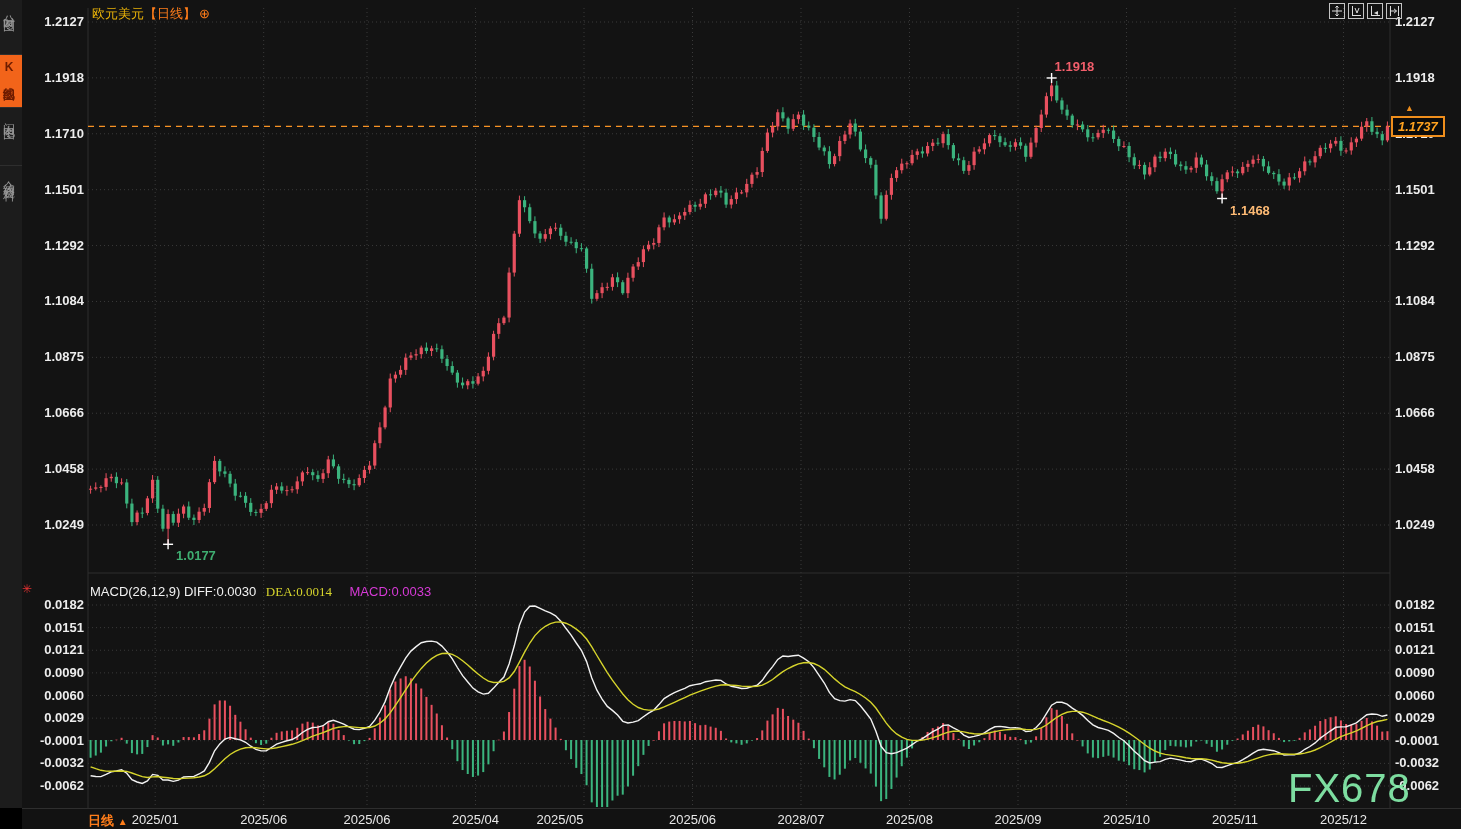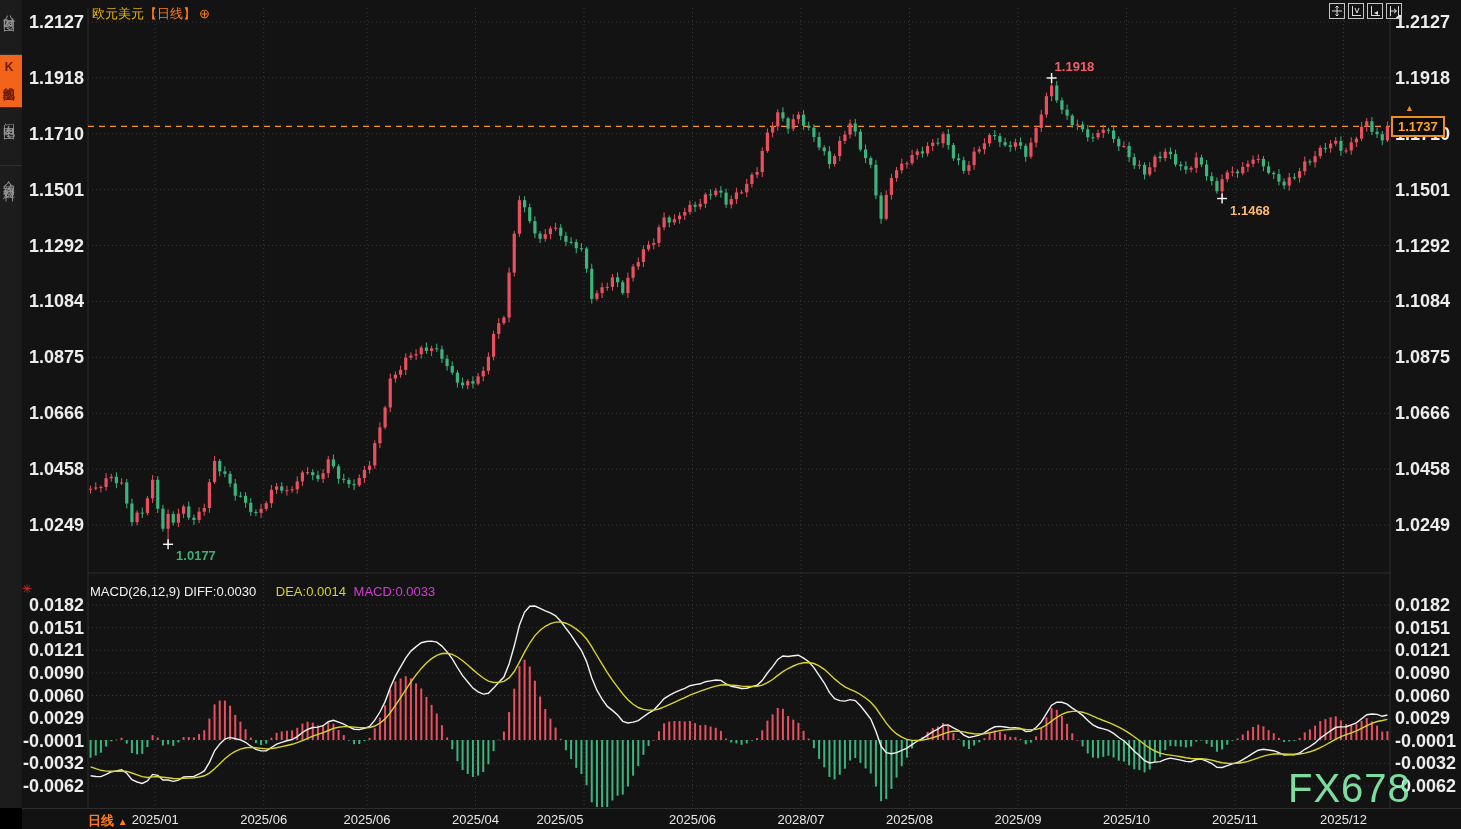--- a/index.html
+++ b/index.html
@@ -10,33 +10,33 @@
   .sidebar{position:absolute;left:0;top:0;width:22px;height:829px;background:#1c1c1c;z-index:4;}
   .tab{position:absolute;left:0;width:22px;box-sizing:border-box;
        writing-mode:vertical-lr;text-orientation:upright;letter-spacing:3px;
        font-size:12px;color:#989898;padding-top:5px;cursor:pointer;border-top:1px solid #2e2e2e;}
   .tab:first-child{border-top:none;}
   .tab.active{background:#f2641a;color:#6d1c00;font-weight:700;}
   
   #chart{position:absolute;left:0;top:0;z-index:1;}
   
   #labels{position:absolute;inset:0;z-index:3;pointer-events:none;}
-  .ylab{position:absolute;font-size:18px;font-weight:700;color:#ededed;line-height:16px;}
+  .ylab{position:absolute;font-size:13px;font-weight:700;color:#ededed;line-height:16px;}
   .ylab.l{left:16px;width:68px;text-align:right;}
   .ylab.r{left:1395px;width:64px;text-align:left;}
   .xlab{position:absolute;top:812px;width:80px;text-align:center;font-size:13px;font-weight:400;color:#e8e8e8;}
   .ann{position:absolute;font-size:13px;font-weight:700;}
   .titlebar{position:absolute;left:92px;top:5px;font-size:13px;z-index:5;}
   .titlebar .sym{color:#eab308;}
   .titlebar .per{color:#ff7d1a;}
   .titlebar .gear{color:#ff7d1a;margin-left:3px;font-size:13px;cursor:pointer;}
   .macdbar{position:absolute;left:90px;top:584px;font-size:13px;z-index:5;}
   .macdbar .w{color:#f2f2f2;}
-  .macdbar .y{color:#d6d42c;margin-left:16px;}
-  .macdbar .m{color:#d63ad6;margin-left:4px;}
+  .macdbar .y{color:#d6d42c;margin-left:6px;font-family:Liberation Serif, serif;}
+  .macdbar .m{color:#d63ad6;margin-left:14px;}
   .macdgear{position:absolute;left:22px;top:582px;color:#e03131;font-size:12px;z-index:5;cursor:pointer;}
   .xaxis{position:absolute;left:0;top:808px;width:1461px;height:21px;background:#121212;border-top:1px solid #2e2e2e;z-index:2;}
   .corner{position:absolute;left:0;top:808px;width:22px;height:21px;background:#000;z-index:4;}
   .period{position:absolute;left:88px;top:812px;color:#ff7d1a;font-weight:700;font-size:13px;z-index:5;cursor:pointer;}
   .period .tri{font-size:10px;}
   .cpbox{position:absolute;left:1391px;height:17px;border:2px solid #ef8e1c;background:#0b0b0b;
          color:#ffa21f;font-weight:700;font-size:13px;line-height:17px;padding:0 5px;z-index:6;}
   .cpmark{position:absolute;left:1405px;color:#ef8e1c;font-size:9px;line-height:9px;z-index:6;text-align:center;}
   .wm{position:absolute;left:1288px;top:766px;font-size:40px;color:#86efac;opacity:.92;letter-spacing:1px;z-index:7;}
   .tools{position:absolute;left:1329px;top:3px;display:flex;gap:3px;z-index:6;}
@@ -955,21 +955,21 @@
       <div class="xlab" style="left: 1303.5px;">2025/12</div>
     </div>
 
   <span class="macdgear">✳</span>
   <div class="macdbar">
     <span class="w">MACD(26,12,9) DIFF:0.0030</span>
     <span class="y">DEA:0.0014</span>
     <span class="m">MACD:0.0033</span>
   </div>
 
-  <div class="cpbox" id="cpbox" style="top: 115.959px;">1.1737</div>
+  <div class="cpbox" id="cpbox" style="top: 115.959px; font-style: italic;">1.1737</div>
   <div class="cpmark" id="cpmark" style="top: 104.459px;">▲</div>
 
   <div class="ann" id="ann-high" style="color: rgb(242, 94, 107); left: 1054.58px; top: 58.9793px;">1.1918</div>
   <div class="ann" id="ann-low1" style="color: rgb(63, 174, 113); left: 176.083px; top: 548.295px;">1.0177</div>
   <div class="ann" id="ann-low2" style="color: #fdba74; left: 1230.08px; top: 202.509px;">1.1468</div>
 
   <div class="period">
     <span>日线</span> <span class="tri">▲</span>
   </div>
   <div class="corner"></div>

